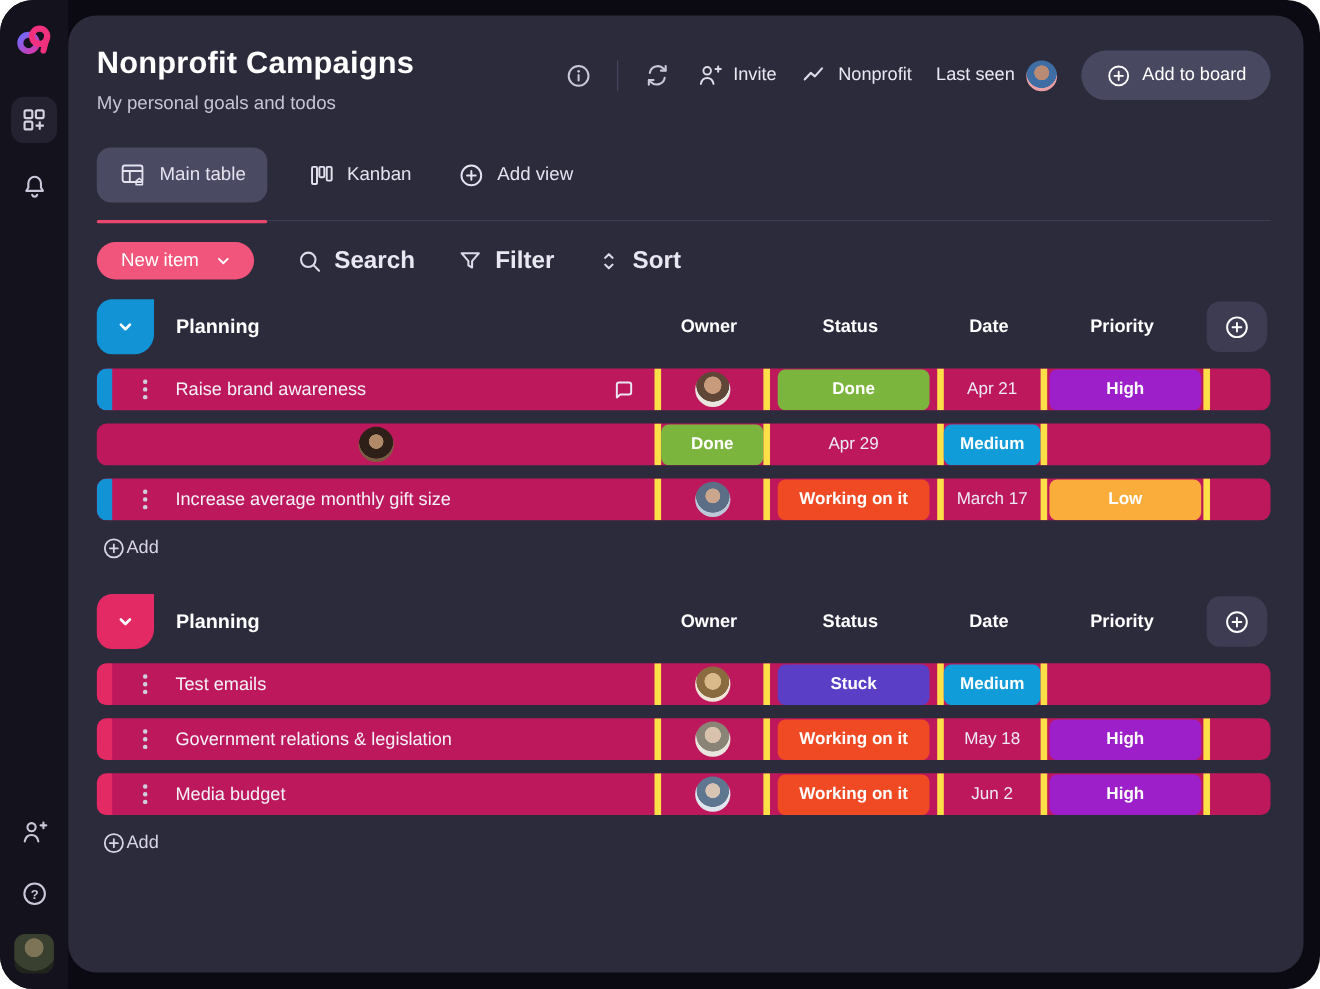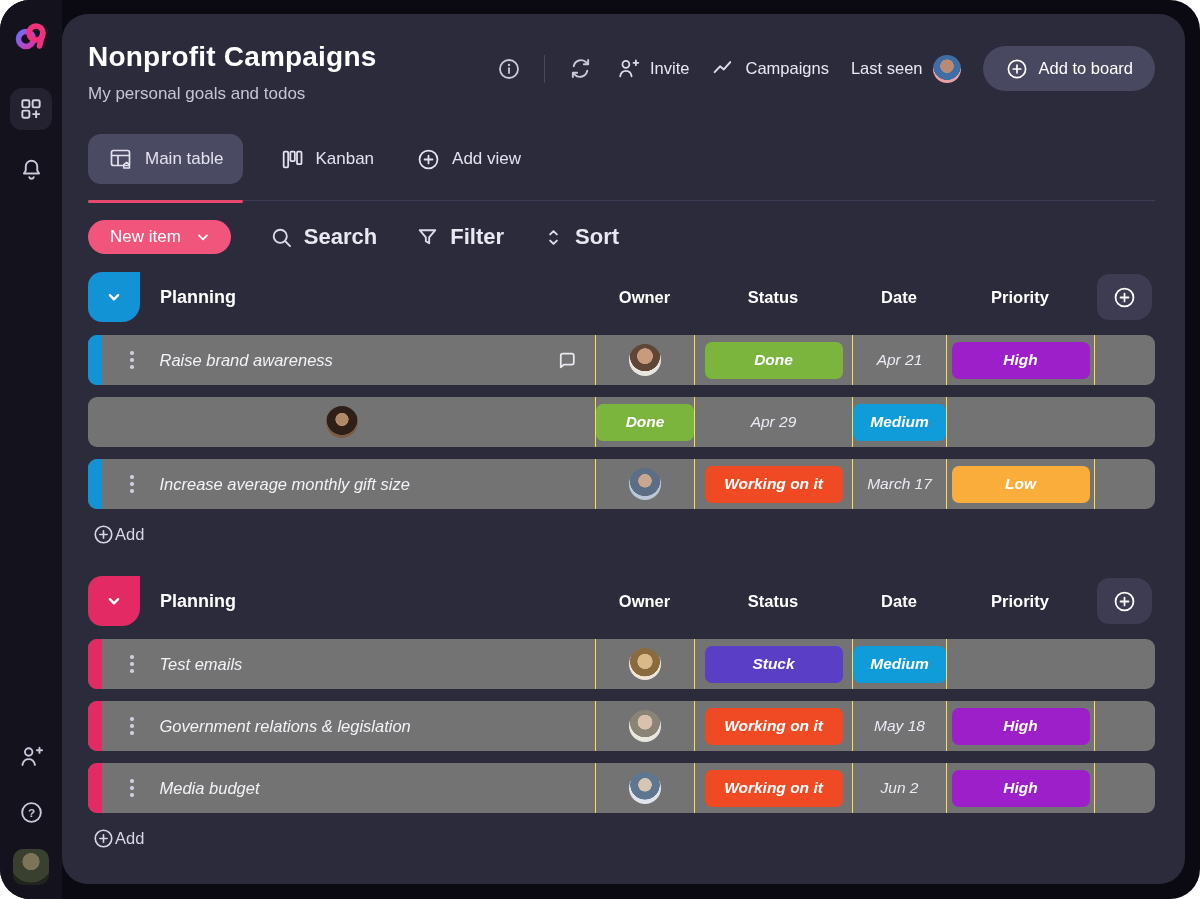--- a/index.html
+++ b/index.html
@@ -46,24 +46,24 @@
   .ghead{margin-top:18px;height:50px;align-items:center;position:relative;}
   .g2{margin-top:28px;}
   .gname-cell{display:flex;align-items:center;height:50px;}
   .collapse{width:52px;height:50px;border:none;border-radius:14px 0 18px 14px;display:flex;align-items:center;justify-content:center;cursor:pointer;padding:0;}
   .gname{margin-left:20px;font-size:18px;font-weight:700;color:#ffffff;cursor:pointer;}
   .htext{font-size:16.5px;font-weight:700;color:#ffffff;text-align:center;cursor:pointer;}
   .tail-head{display:flex;align-items:center;justify-content:center;}
   .addcol{width:55px;height:46px;border:none;border-radius:12px 16px 16px 12px;background:#3d3c53;display:flex;align-items:center;justify-content:center;cursor:pointer;}
 
   
-  .row{margin-top:12px;height:50px;background:#737373;border-radius:9px;overflow:hidden;align-items:stretch;font-style:italic;}
+  .row{margin-top:12px;height:38px;background:#be185d;border-radius:9px;overflow:hidden;align-items:stretch;}
   .row.first{margin-top:13px;}
   .cell{display:flex;align-items:center;justify-content:center;}
-  .cell + .cell{border-left:1px solid #fde047;}
+  .cell + .cell{border-left:6px solid #fde047;}
   .cell.name{justify-content:flex-start;position:relative;padding-left:0;}
   .bar{position:absolute;left:0;top:0;bottom:0;width:14px;}
   .kebab{margin-left:42px;display:flex;flex-direction:column;gap:3.5px;cursor:pointer;}
   .kebab i{width:3.5px;height:3.5px;border-radius:50%;background:#cfcdde;display:block;}
   .task{margin-left:26px;font-size:16.5px;color:#f3f2f7;cursor:pointer;}
   .chat{margin-left:auto;margin-right:16px;cursor:pointer;}
   .avatar{width:32px;height:32px;border-radius:50%;}
   .av-m1{background:radial-gradient(circle at 50% 38%,#c99b7d 0 30%,#5f4636 32% 58%,#e9e5df 60%);}
   .av-w1{background:radial-gradient(circle at 50% 42%,#b08968 0 26%,#2e2019 28% 62%,#7a5c42 64%);}
   .av-w2{background:radial-gradient(circle at 50% 40%,#c9a68d 0 26%,#5c6e85 28% 60%,#bcc8d8 62%);}
@@ -162,21 +162,21 @@
             <circle cx="9.5" cy="8" r="3.3"></circle>
             <path d="M4 19.5c.6-3.4 2.8-5.2 5.5-5.2s4.9 1.8 5.5 5.2"></path>
             <path d="M16.8 6.5h4.6M19.1 4.2v4.6"></path>
           </svg>
           <span>Invite</span>
         </span>
         <span class="ha-item">
           <svg width="25" height="25" viewBox="0 0 24 24" fill="none" stroke="#dddbe8" stroke-width="1.9" stroke-linecap="round" stroke-linejoin="round">
             <path d="M3.5 15.5l5.2-5.6 3.6 3 6.2-7"></path>
           </svg>
-          <span>Campaigns</span>
+          <span>Nonprofit</span>
         </span>
         <span class="last-seen">
           <span>Last seen</span>
           <span class="ls-avatar"></span>
         </span>
         <button class="add-board-btn">
           <svg width="24" height="24" viewBox="0 0 24 24" fill="none" stroke="#ffffff" stroke-width="1.7" stroke-linecap="round">
             <circle cx="12" cy="12" r="8.6"></circle>
               <path d="M12 8.2v7.6M8.2 12h7.6"></path>
           </svg>

